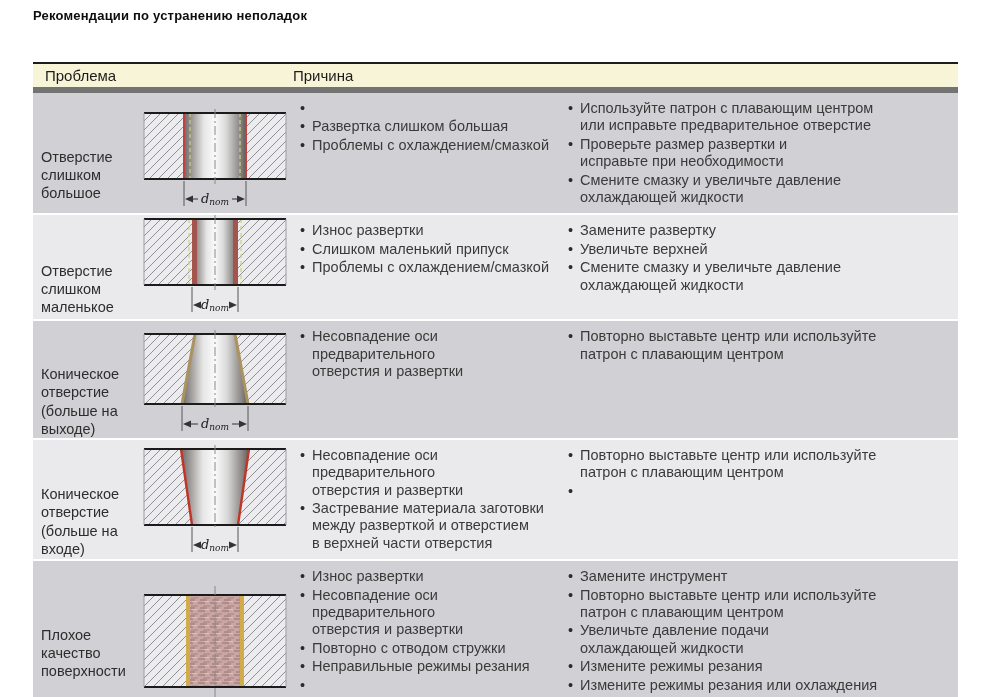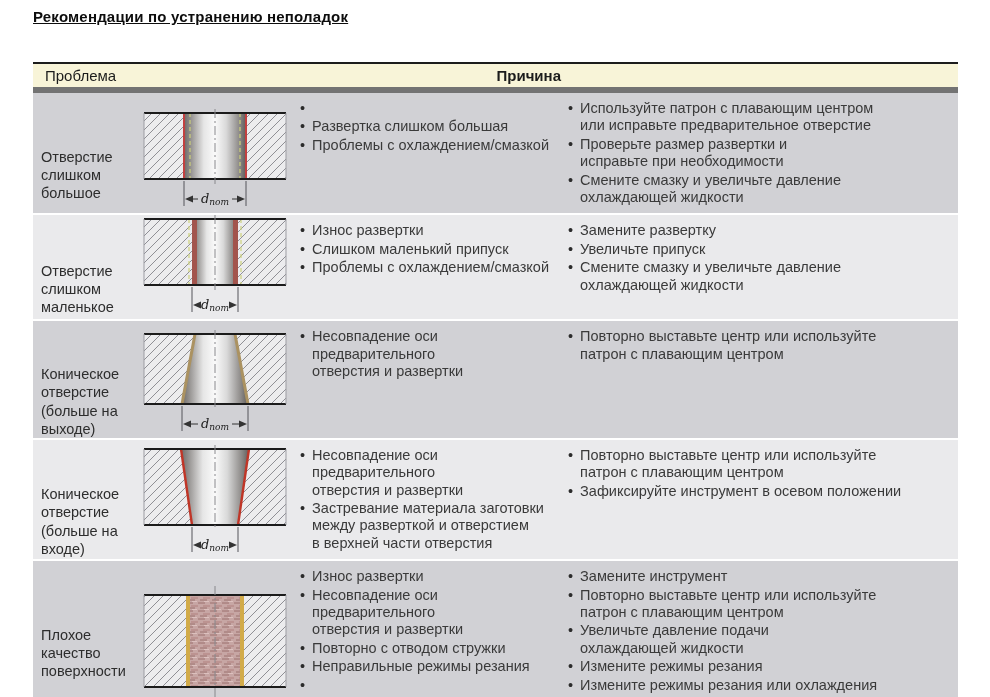--- a/index.html
+++ b/index.html
@@ -3,34 +3,34 @@
 <meta charset="utf-8">
 <style>
   html,body{margin:0;padding:0;}
   body{
     width:990px;height:697px;background:#ffffff;position:relative;
     font-family:"Liberation Sans","DejaVu Sans",sans-serif;
     -webkit-font-smoothing:antialiased;
   }
   .page-title{
     position:absolute;left:33px;top:8px;
-    font-size:15px;font-weight:700;color:#0d0d0d;letter-spacing:.2px;text-decoration:underline;
+    font-size:13px;font-weight:700;color:#0d0d0d;letter-spacing:.2px;
   }
   .trouble-table{
     position:absolute;left:33px;top:62px;width:925px;
     border-top:2px solid #1c1c1c;
   }
   .thead{
     display:grid;grid-template-columns:260px 268px 1fr;
     background:#f8f4d8;height:23px;align-items:center;
     border-bottom:6px solid #737373;
     font-size:15px;color:#1c1c1c;
   }
   .th-problem{padding-left:12px;}
-  .th-cause,.th-solution{text-align:right;font-weight:bold;}
+  .th-cause,.th-solution{text-align:left;}
   .row{
     display:grid;grid-template-columns:104px 156px 268px 1fr;
     border-bottom:2px solid #ffffff;
   }
   .row.odd{background:#d1d1d5;}
   .row.even{background:#eaeaec;}
   .row.r1{min-height:106px;}
   .row.r2{min-height:103px;}
   .row.r3{min-height:112px;}
   .row.r4{min-height:116px;}
@@ -222,21 +222,21 @@
         </ul>
       </div>
     <div class="cell">
         <ul class="bullets">
           <li>
             <span class="dot">•</span>
             <span class="txt">Замените развертку</span>
           </li>
           <li>
             <span class="dot">•</span>
-            <span class="txt">Увеличьте припуск</span>
+            <span class="txt">Увеличьте верхней</span>
           </li>
           <li>
             <span class="dot">•</span>
             <span class="txt">Смените смазку и увеличьте давление
 охлаждающей жидкости</span>
           </li>
         </ul>
       </div>
   </div>
 
@@ -379,21 +379,20 @@
       </div>
     <div class="cell">
         <ul class="bullets">
           <li>
             <span class="dot">•</span>
             <span class="txt">Повторно выставьте центр или используйте
 патрон с плавающим центром</span>
           </li>
           <li>
             <span class="dot">•</span>
-            <span class="txt">Зафиксируйте инструмент в осевом положении</span>
           </li>
         </ul>
       </div>
   </div>
 
   <div class="row odd r5">
     <div class="cell problem">
         <span>Плохое
 качество
 поверхности</span>

